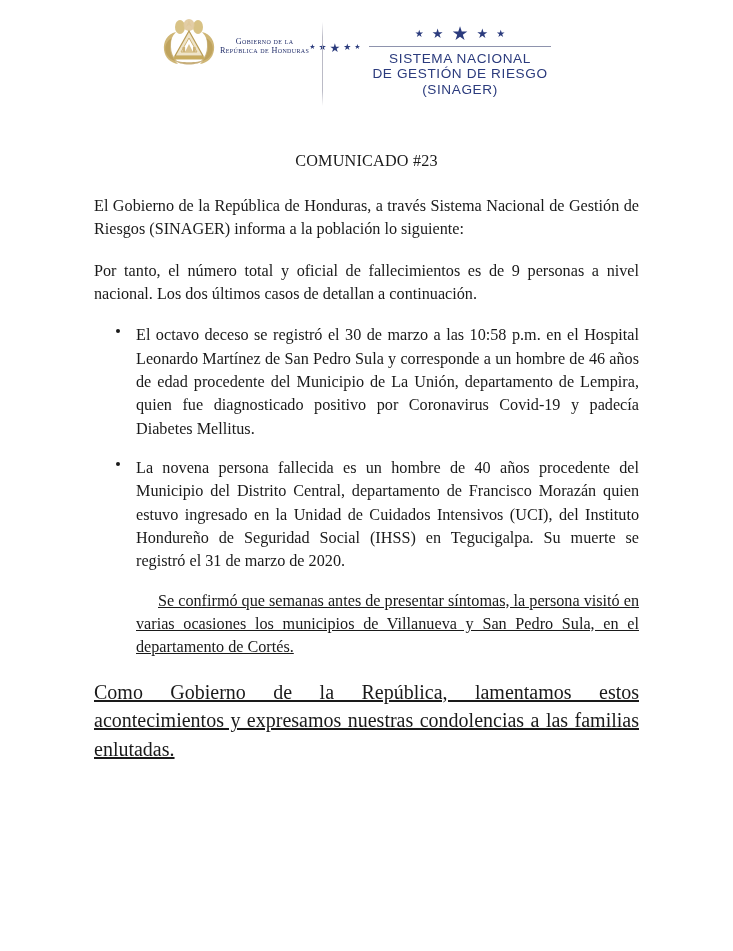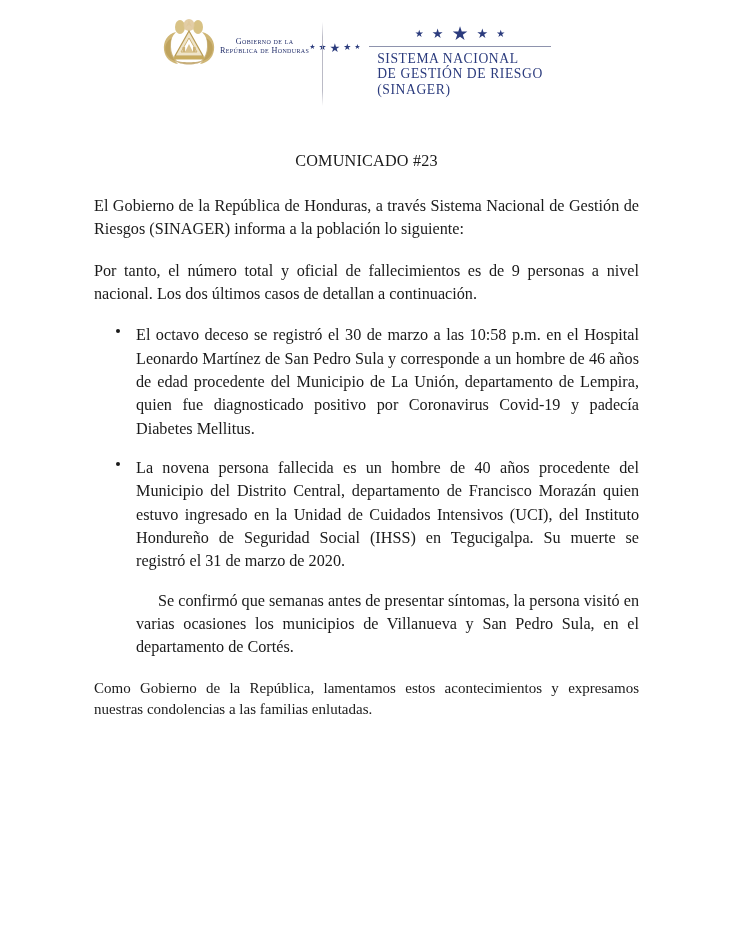--- a/index.html
+++ b/index.html
@@ -93,23 +93,23 @@
   }
   .sinager-stars .st { color: #2b3b7d; line-height: 1; display: block; }
 
   .sinager-rule {
     width: 182px;
     height: 1px;
     background: #8e93ad;
     margin-bottom: 4px;
   }
   .sinager-text {
-    text-align: left;
+    text-align: center;
     color: #2b3b7d;
-    font-family: Liberation Serif, serif;
+    font-family: Liberation Sans, sans-serif;
     font-size: 13.6px;
     letter-spacing: 0.6px;
     line-height: 1.14;
     white-space: nowrap;
   }
   .sinager-text div { display: block; }
 
   
   .page-body {
     margin: 0 auto;
@@ -163,28 +163,30 @@
   }
 
   p.subnote {
     text-align: justify;
     text-justify: inter-word;
     font-size: 16.2px;
     line-height: 1.44;
     margin: 0 0 18px 0;
     padding-left: 42px;
     text-indent: 22px;
+    text-decoration: underline;
   }
 
   p.closing {
     text-align: justify;
     text-justify: inter-word;
-    font-size: 15px;
+    font-size: 20px;
     line-height: 1.44;
     margin: 6px 0 0 0;
+    text-decoration: underline;
   }
 </style>
 </head>
 <body>
 
 <header class="letterhead">
 
   <div class="gob-block">
     <div class="seal">
       <svg viewBox="0 0 62 54" width="62" height="54" aria-hidden="true">

